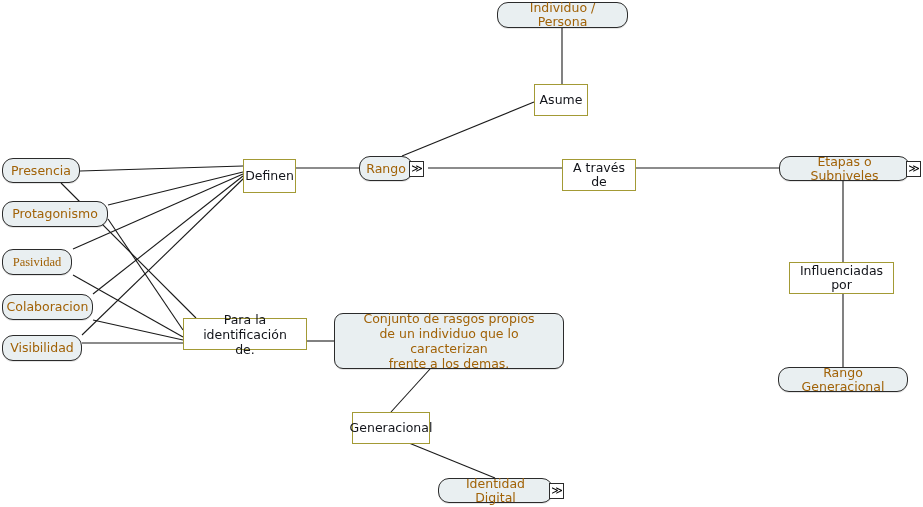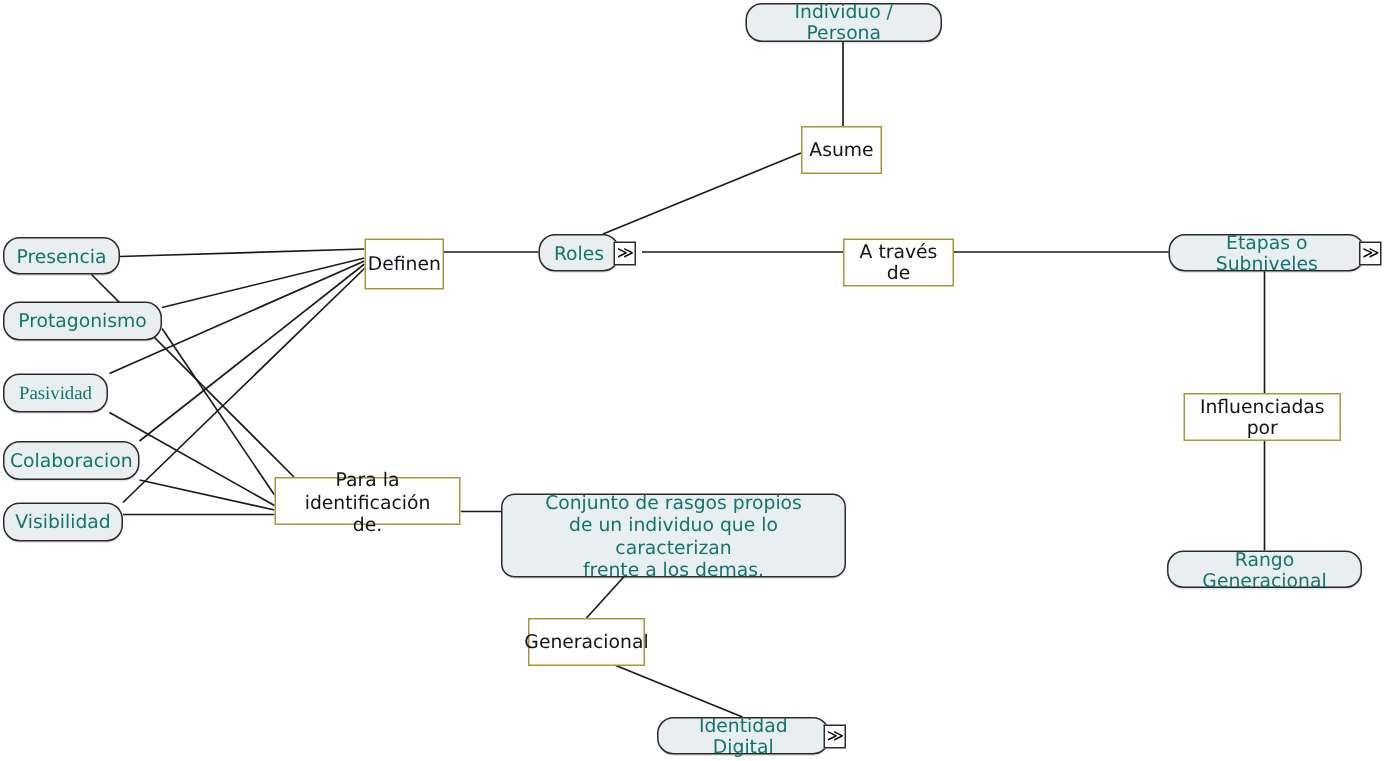--- a/index.html
+++ b/index.html
@@ -28,35 +28,34 @@
     pointer-events: none;
   }
 
   
   .node {
     position: absolute;
     box-sizing: border-box;
     background: #e9eff1;
     border: 1px solid #2b2b2b;
     border-radius: 11px;
-    color: #0f766e;
+    color: #a16207;
     font-size: 12.5px;
     line-height: 14px;
     text-align: center;
     display: flex;
     align-items: center;
     justify-content: center;
     white-space: pre;
     padding: 0 8px;
     box-shadow: 0 1px 0 rgba(0,0,0,0.10);
   }
   .node.multiline {
     border-radius: 9px;
     line-height: 15px;
-    margin-top: 16px;
   }
   .node-label {
     display: block;
     white-space: pre-line;
   }
 
   
   .expander {
     position: absolute;
     box-sizing: border-box;
@@ -120,21 +119,21 @@
       <polyline points="73,275 183,337" fill="none" stroke="#1a1a1a" stroke-width="1.1"></polyline>
       <polyline points="93,320 183,340" fill="none" stroke="#1a1a1a" stroke-width="1.1"></polyline>
       <polyline points="82,343 183,343" fill="none" stroke="#1a1a1a" stroke-width="1.1"></polyline>
       <polyline points="307,341 334,341" fill="none" stroke="#1a1a1a" stroke-width="1.1"></polyline>
       <polyline points="430,369 391,412" fill="none" stroke="#1a1a1a" stroke-width="1.1"></polyline>
       <polyline points="377,430 495,478" fill="none" stroke="#1a1a1a" stroke-width="1.1"></polyline>
     </svg>
 
   <div id="node-layer">
       <div class="node" style="left: 497px; top: 2px; width: 131px; height: 26px;"><span class="node-label">Individuo / Persona</span></div>
-      <div class="node" style="left: 359px; top: 156px; width: 54px; height: 25px;"><span class="node-label">Roles</span></div>
+      <div class="node" style="left: 359px; top: 156px; width: 54px; height: 25px;"><span class="node-label">Rango</span></div>
       <div class="expander" style="left: 409px; top: 161px;">≫</div>
       <div class="node" style="left: 779px; top: 156px; width: 131px; height: 25px;"><span class="node-label">Etapas o Subniveles</span></div>
       <div class="expander" style="left: 906px; top: 161px;">≫</div>
       <div class="node" style="left: 2px; top: 158px; width: 78px; height: 25px;"><span class="node-label">Presencia</span></div>
       <div class="node" style="left: 2px; top: 201px; width: 106px; height: 26px;"><span class="node-label">Protagonismo</span></div>
       <div class="node" style="left: 2px; top: 249px; width: 70px; height: 26px; font-family: Liberation Serif, serif;"><span class="node-label">Pasividad</span></div>
       <div class="node" style="left: 2px; top: 294px; width: 91px; height: 26px;"><span class="node-label">Colaboracion</span></div>
       <div class="node" style="left: 2px; top: 335px; width: 80px; height: 26px;"><span class="node-label">Visibilidad</span></div>
       <div class="node multiline" style="left: 334px; top: 313px; width: 230px; height: 56px;"><span class="node-label">Conjunto de rasgos propios
 de un individuo que lo caracterizan

